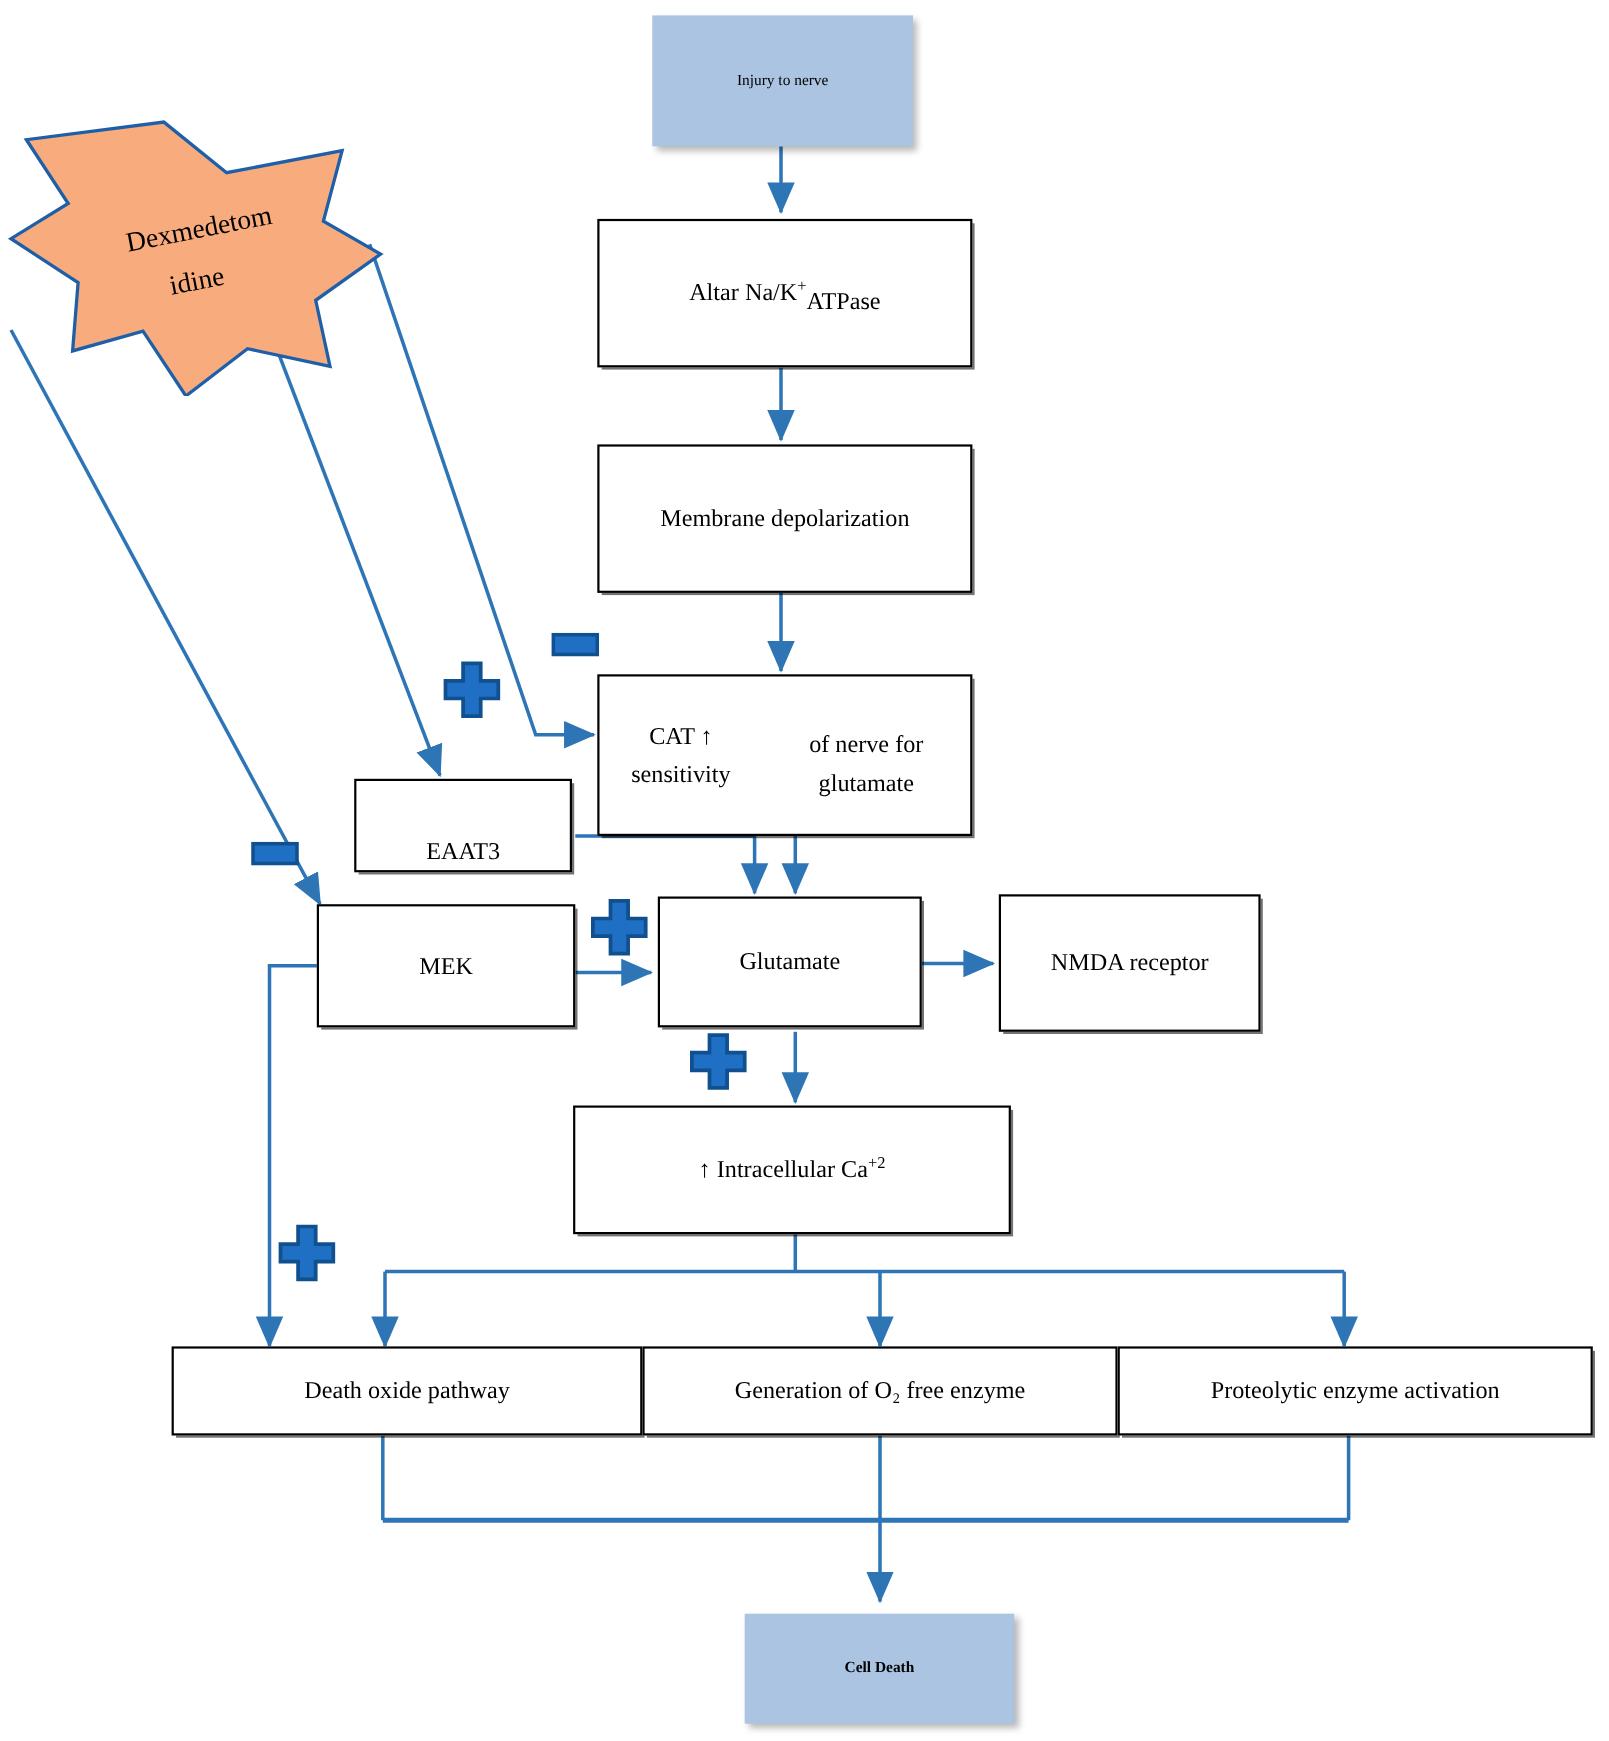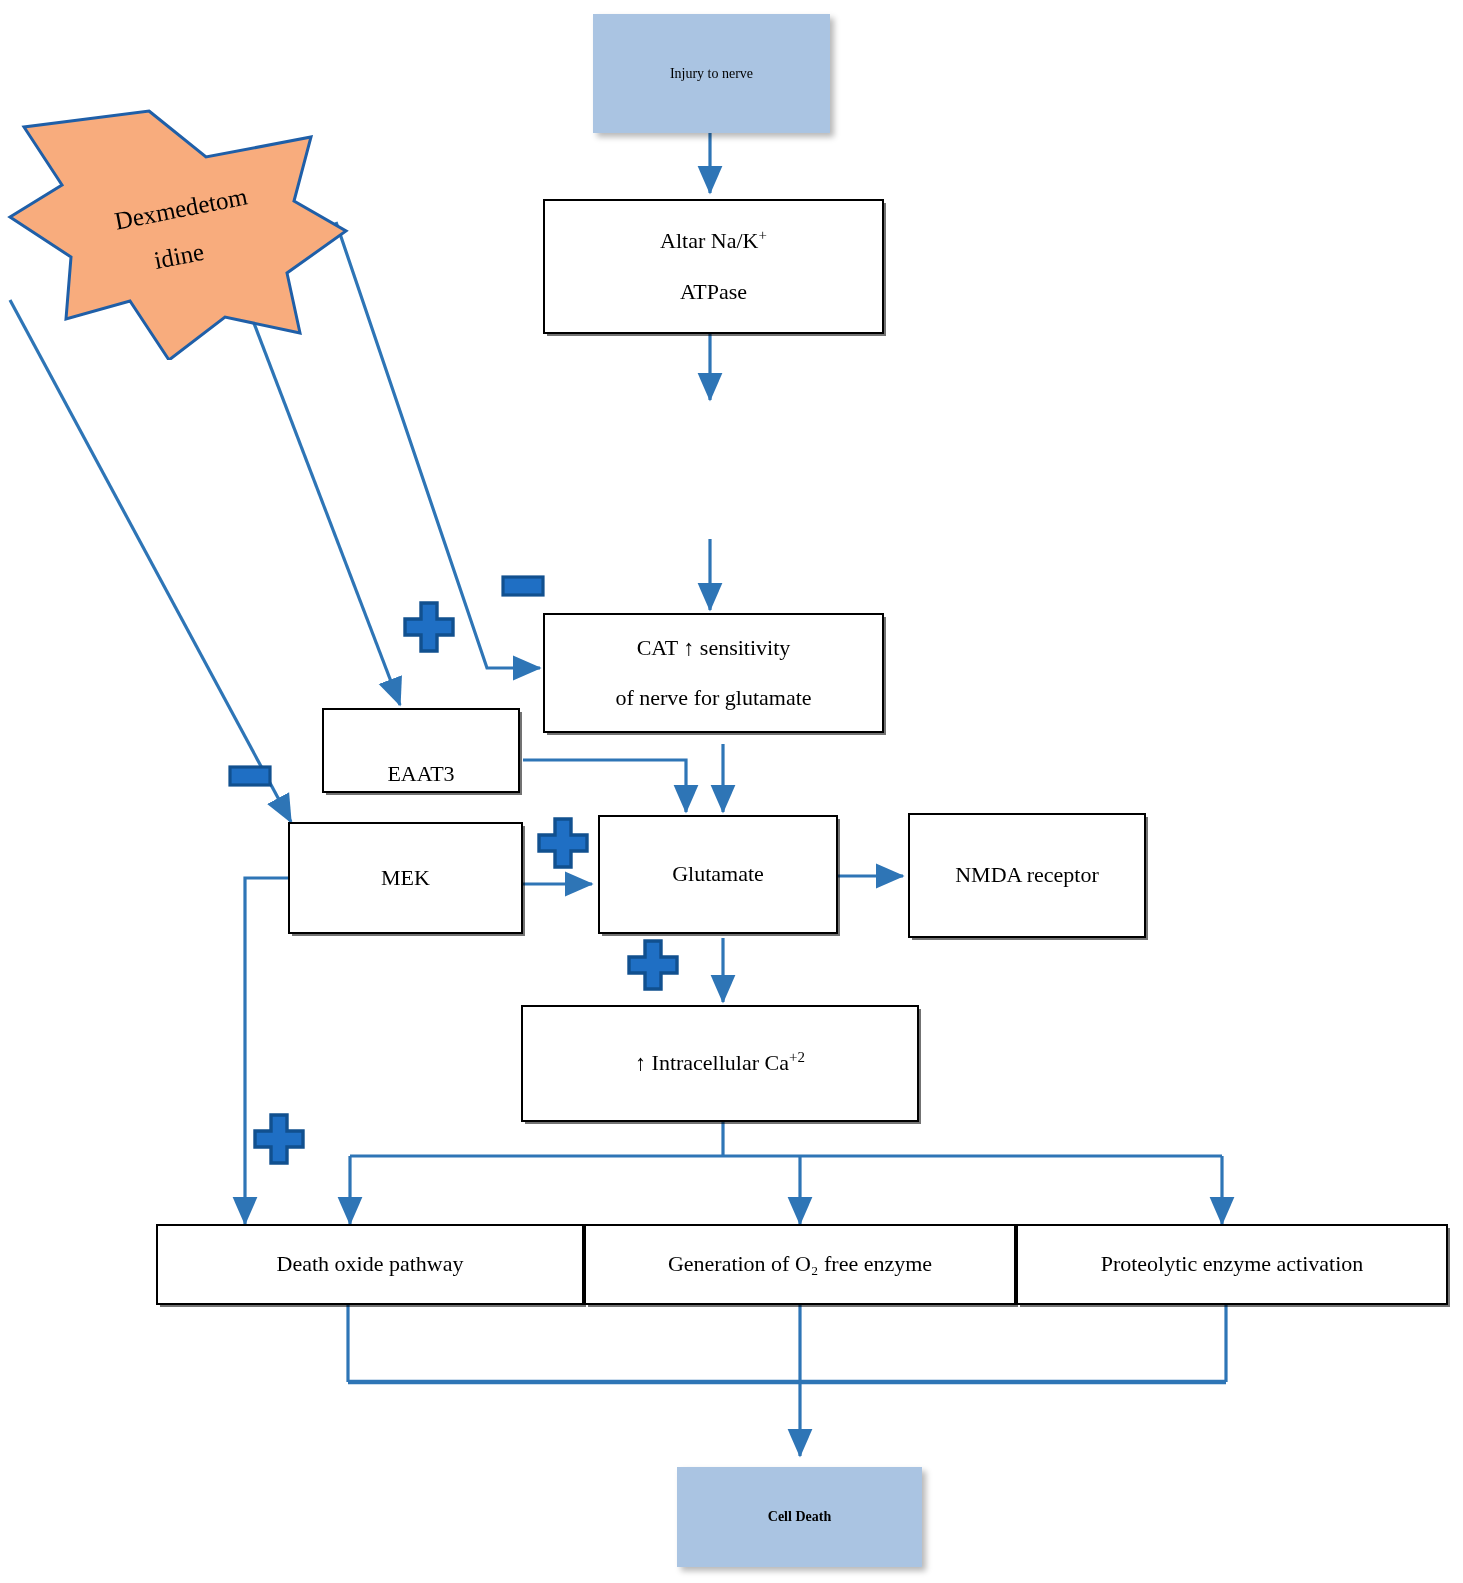--- a/index.html
+++ b/index.html
@@ -5,21 +5,21 @@
   html,body{margin:0;padding:0;background:#ffffff;}
   body{font-family:"Liberation Serif", serif;}
   #canvas{position:relative;width:1463px;height:1583px;background:#ffffff;overflow:hidden;}
   svg#wires{position:absolute;left:0;top:0;width:1463px;height:1583px;pointer-events:none;}
 
   .node{position:absolute;box-sizing:border-box;display:flex;align-items:center;justify-content:center;text-align:center;line-height:1.55;color:#000;}
   .box{border:2.5px solid #000;background:#fff;font-size:22px;}
   .box.shadow{box-shadow:3px 3px 0 -1px rgba(0,0,0,0.55);}
   .fill-blue{background:#aac4e2;border:none;font-size:14px;box-shadow:4px 4px 6px rgba(0,0,0,0.28);}
 
-  .two-line{flex-direction:column;}
+  .two-line{flex-direction:row;}
   .two-line > span{display:block;}
   .two-line > span + span{margin-top:16px;}
 
   .star-wrap{position:absolute;}
   .star-label{position:absolute;left:0;top:0;width:100%;height:100%;
     display:flex;flex-direction:column;align-items:center;justify-content:center;
     transform:rotate(-11deg);font-size:25px;color:#000;pointer-events:none;}
   .star-label span{display:block;}
   .star-label span:first-child{margin-left:14px;}
   .star-label span:last-child{margin-top:18px;margin-left:-8px;}
@@ -93,22 +93,25 @@
 
   <div class="node fill-blue" style="left:593px;top:14px;width:237px;height:119px;">
     <span>Injury to nerve</span>
   </div>
 
   <div class="node box shadow two-line" style="left:543px;top:199px;width:341px;height:135px;">
     <span><em style="font-style:normal">Altar Na/K</em><sup>+</sup></span>
     <span>ATPase</span>
   </div>
 
+  <div class="node box shadow" style="left:543px;top:404px;width:341px;height:135px;">
+    <span>Membrane depolarization</span>
+  </div>
 
-  <div class="node box shadow two-line" style="left:543px;top:613px;width:341px;height:120px;">
+  <div class="node box shadow two-line" style="left:543px;top:613px;width:341px;height:147px;">
     <span>CAT ↑ sensitivity</span>
     <span>of nerve for glutamate</span>
   </div>
 
   <div class="node box shadow" style="left:322px;top:708px;width:198px;height:85px;align-items:flex-end;">
     <span>EAAT3</span>
   </div>
 
   <div class="node box shadow" style="left:288px;top:822px;width:235px;height:112px;">
     <span>MEK</span>

